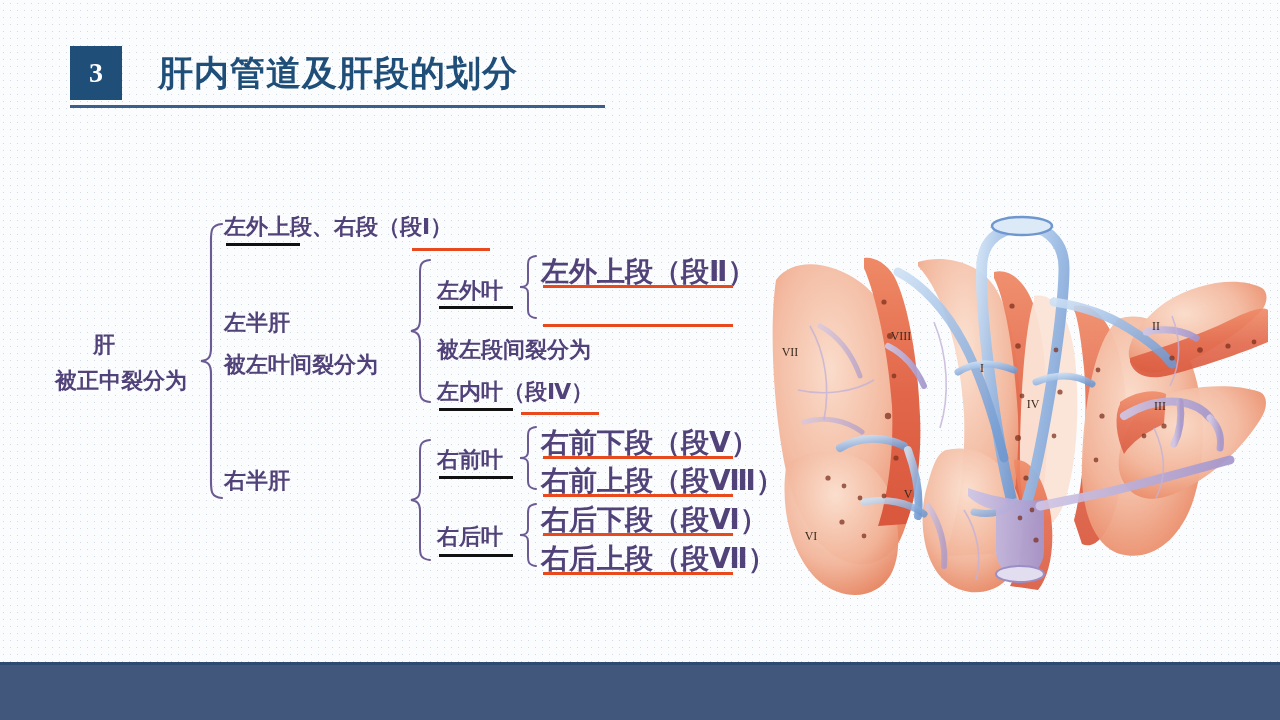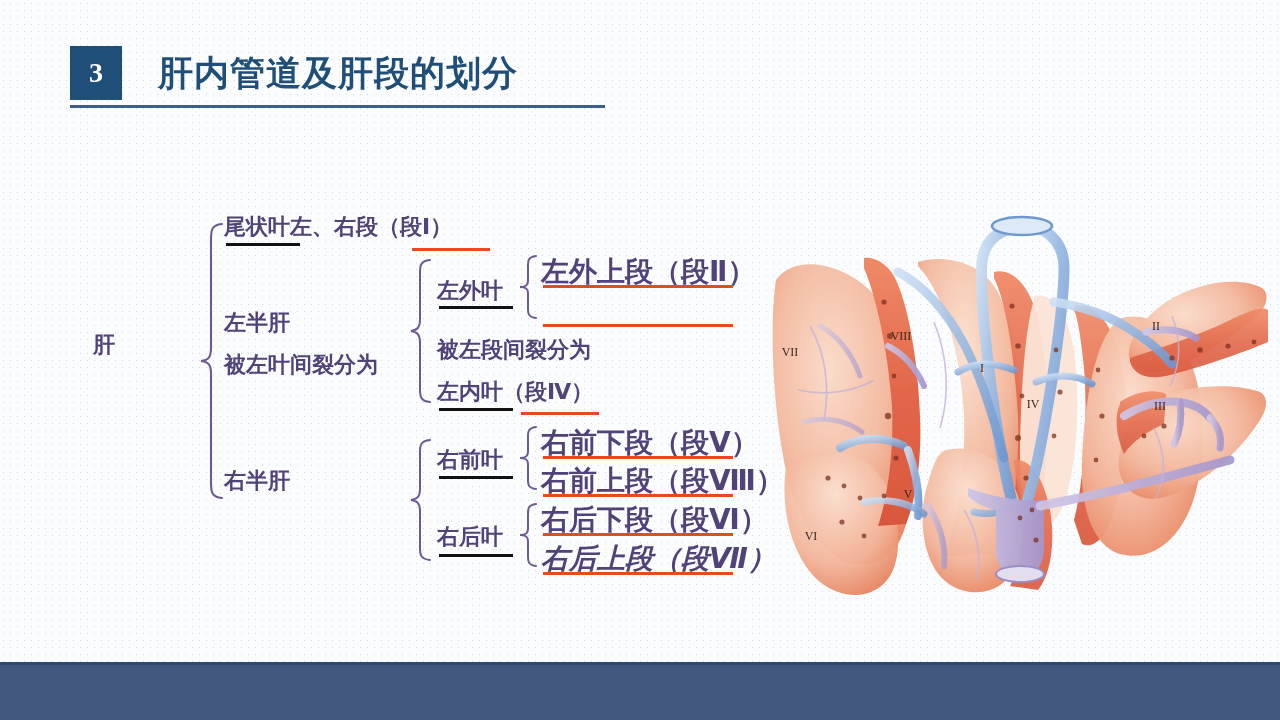--- a/index.html
+++ b/index.html
@@ -72,28 +72,29 @@
 
 <div id="title-bar">
   <div id="num-badge">3</div>
   <div id="title-text">肝内管道及肝段的划分</div>
 </div>
 <div id="title-rule"></div>
 
 <div id="tree">
 
   <div class="tx s22" style="left:93px;top:330px;">肝</div>
+  <div class="tx s22" style="left:55px;top:366px;">被正中裂分为</div>
 
   <div class="brace" style="left:198px;top:222px;">
     <svg width="26" height="278" viewBox="0 0 26 278">
       <path d="M24 2 C12 3 13 10 13 22 L13 126 C13 136 10 138 3 139 C10 140 13 142 13 152 L13 256 C13 268 12 275 24 276" fill="none" stroke="#6b5a93" stroke-width="2.1" stroke-linecap="round"></path>
     </svg>
   </div>
 
-  <div class="tx s22" style="left:224px;top:212px;">尾状叶左、右段（段Ⅰ）</div>
+  <div class="tx s22" style="left:224px;top:212px;">左外上段、右段（段Ⅰ）</div>
   <div class="ul-black" style="left:226px;top:243px;width:74px;"></div>
   <div class="ul-orange" style="left:412px;top:248px;width:78px;"></div>
 
   <div class="tx s22" style="left:224px;top:308px;font-family:Liberation Mono, monospace;">左半肝</div>
   <div class="tx s22" style="left:224px;top:350px;">被左叶间裂分为</div>
 
   <div class="brace" style="left:408px;top:258px;">
     <svg width="24" height="146" viewBox="0 0 24 146">
       <path d="M22 2 C11 3 12 9 12 19 L12 61 C12 70 9 72 3 73 C9 74 12 76 12 85 L12 127 C12 137 11 143 22 144" fill="none" stroke="#6b5a93" stroke-width="2" stroke-linecap="round"></path>
     </svg>
@@ -147,21 +148,21 @@
 
   <div class="brace" style="left:518px;top:502px;">
     <svg width="20" height="66" viewBox="0 0 20 66">
       <path d="M18 2 C9 3 10 8 10 15 L10 27 C10 32 7 33 2 33 C7 33 10 34 10 39 L10 51 C10 58 9 63 18 64" fill="none" stroke="#6b5a93" stroke-width="2" stroke-linecap="round"></path>
     </svg>
   </div>
 
   <div class="tx s21" style="left:541px;top:501px;">右后下段（段Ⅵ）</div>
   <div class="ul-orange" style="left:543px;top:533px;width:190px;"></div>
 
-  <div class="tx s21" style="left:541px;top:540px;font-style:italic;">右后上段（段Ⅶ）</div>
+  <div class="tx s21" style="left:541px;top:540px;">右后上段（段Ⅶ）</div>
   <div class="ul-orange" style="left:543px;top:572px;width:190px;"></div>
 </div>
 
 <div id="liver-figure">
   <svg width="500" height="400" viewBox="0 0 500 400">
     <defs>
       <radialGradient id="gLobeA" cx="40%" cy="35%" r="75%">
         <stop offset="0%" stop-color="#fadbc9"></stop>
         <stop offset="55%" stop-color="#f3b89e"></stop>
         <stop offset="100%" stop-color="#e9845f"></stop>

